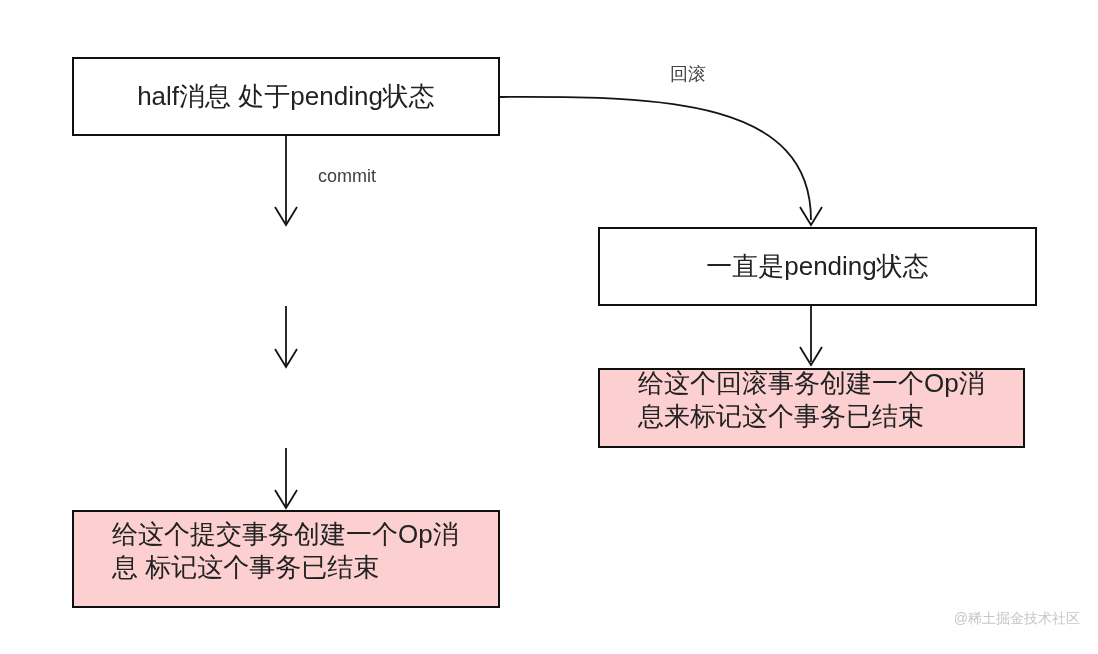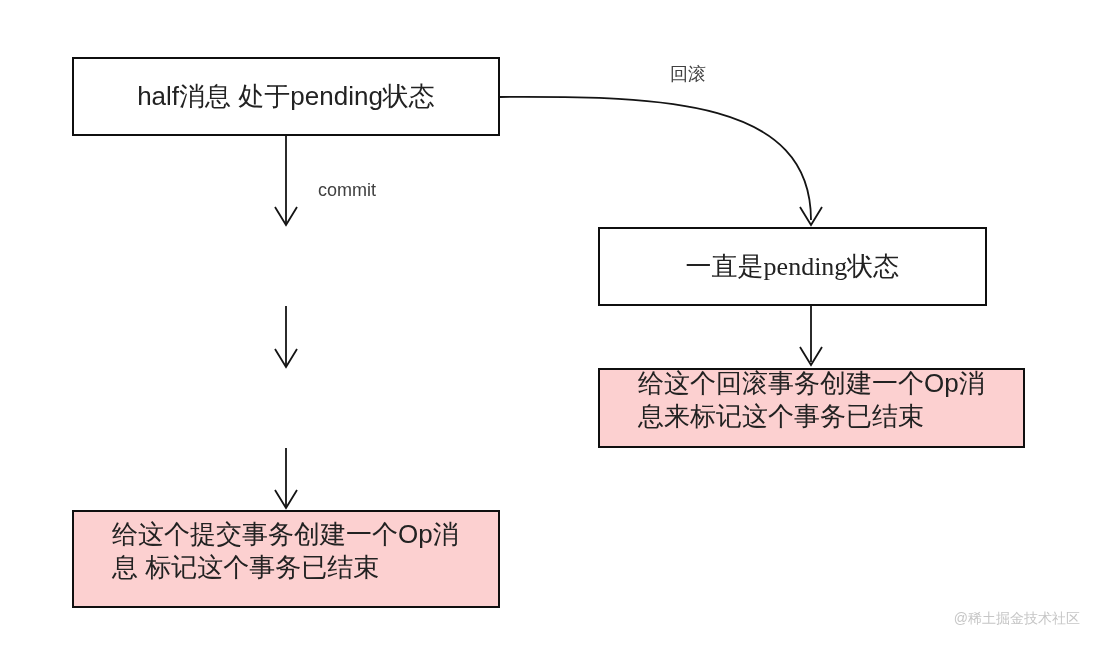--- a/index.html
+++ b/index.html
@@ -96,28 +96,28 @@
     <span>half消息 处于pending状态</span>
   </div>
 
 
 
   <div class="node pink" style="left:72px; top:510px; width:428px; height:98px;">
     <span>给这个提交事务创建一个Op消
 息 标记这个事务已结束</span>
   </div>
 
-  <div class="node" style="left:598px; top:227px; width:389px; height:79px;font-family:Liberation Serif, serif;">
+  <div class="node" style="left:598px; top:227px; width:439px; height:79px;">
     <span>一直是pending状态</span>
   </div>
 
   <div class="node pink" style="left:598px; top:368px; width:427px; height:80px;">
     <span>给这个回滚事务创建一个Op消
 息来标记这个事务已结束</span>
   </div>
 
-  <div class="edge-label" style="left:318px; top:180px;">commit</div>
+  <div class="edge-label" style="left:318px; top:166px;">commit</div>
 
   <div class="edge-label" style="left:670px; top:62px;">回滚</div>
 
   <div class="watermark">@稀土掘金技术社区</div>
 
 </div>
 
 </body></html>

